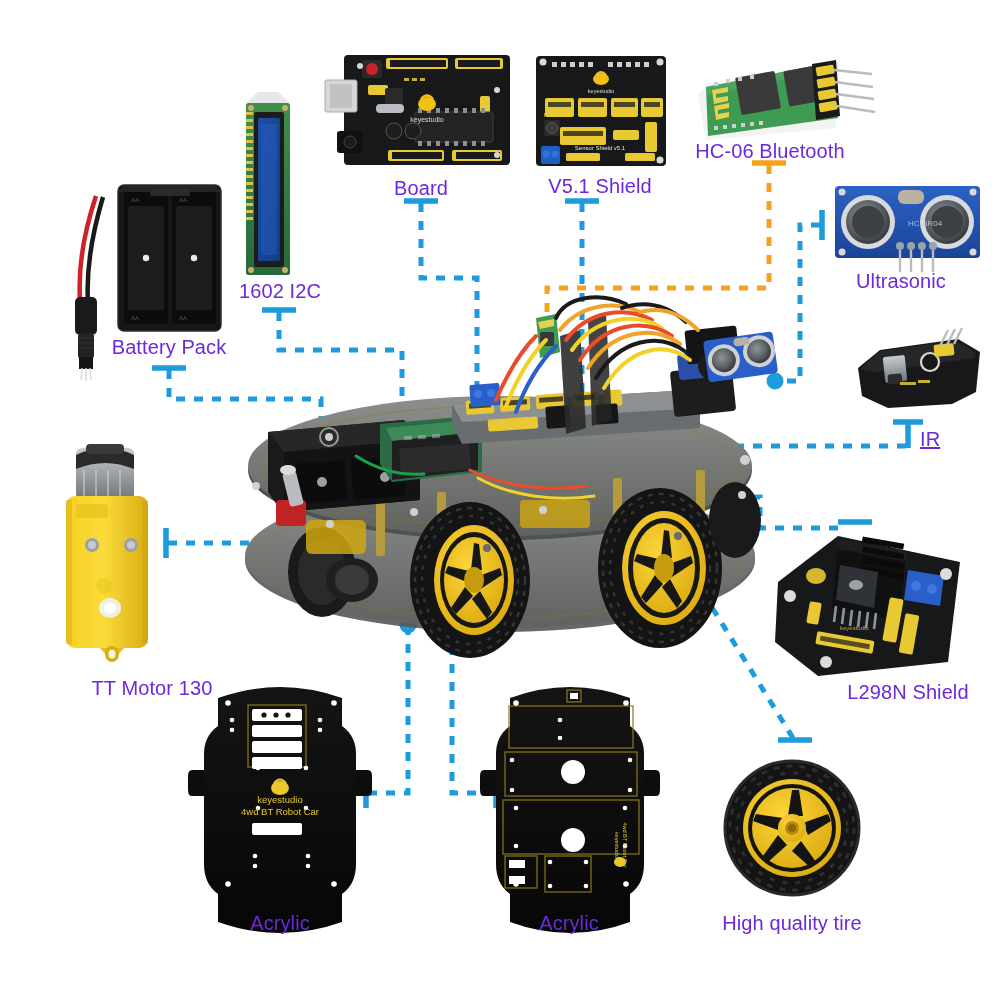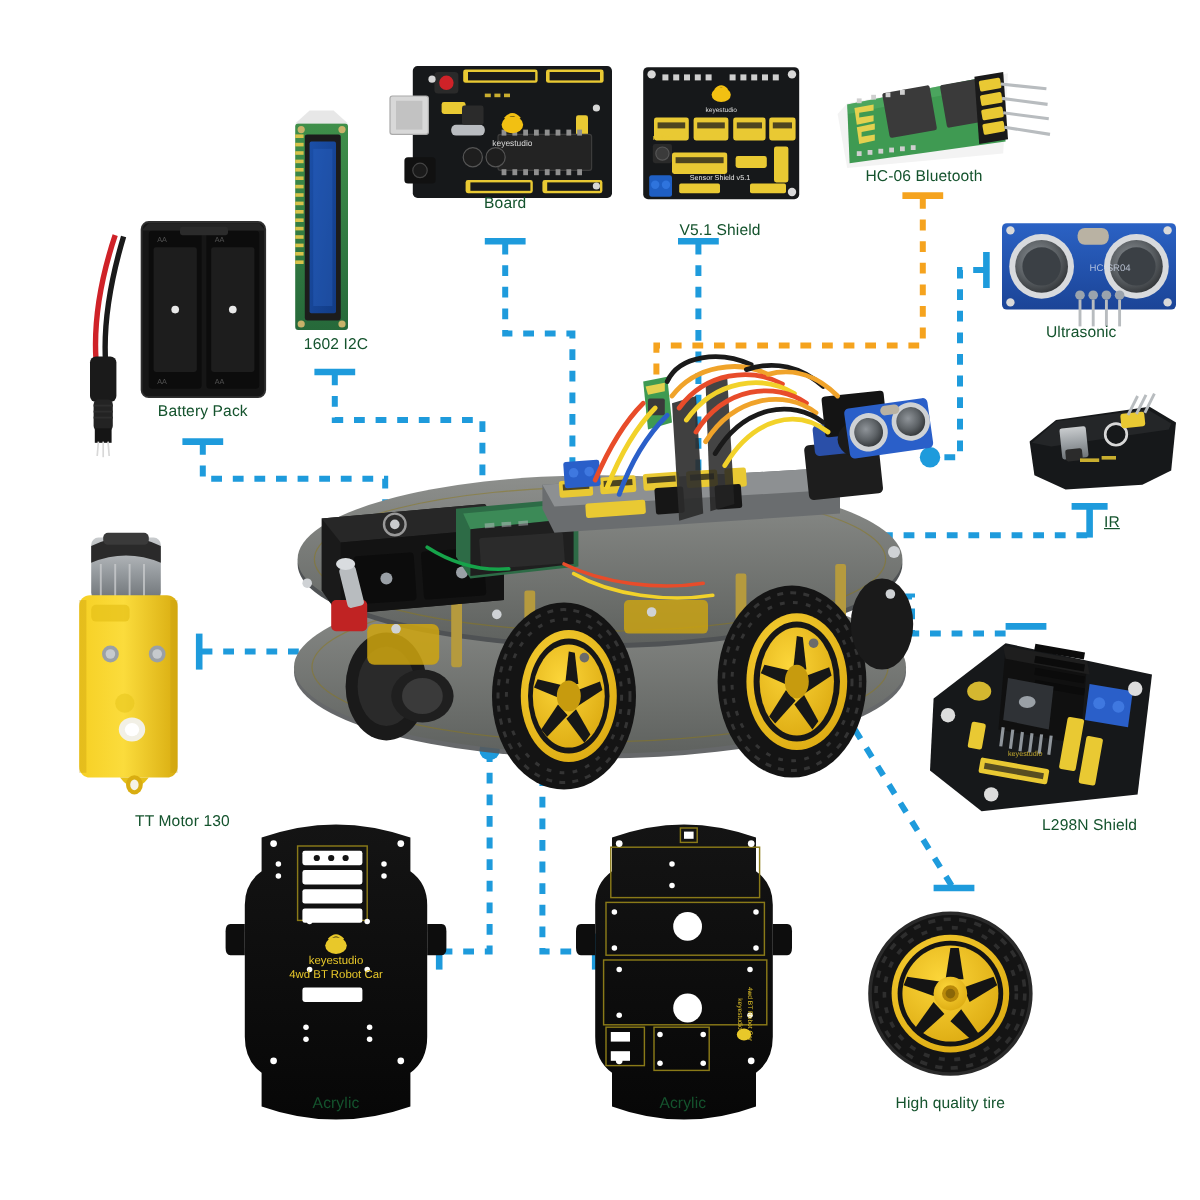--- a/index.html
+++ b/index.html
@@ -1,20 +1,20 @@
 <!DOCTYPE html>
 <html><head>
 <meta charset="utf-8">
 <style>
   html,body{margin:0;padding:0;background:#ffffff;}
   body{width:1000px;height:1000px;overflow:hidden;
        font-family:"Liberation Sans","DejaVu Sans",sans-serif;}
   #stage{position:relative;width:1000px;height:1000px;background:#fff;}
   svg.layer{position:absolute;left:0;top:0;width:1000px;height:1000px;}
-  .lbl{position:absolute;color:#14532d;font-size:13px;line-height:1.1;
+  .lbl{position:absolute;color:#6d28d9;font-size:20px;line-height:1.1;
        white-space:nowrap;letter-spacing:.1px;}
   .lbl.ctr{transform:translateX(-50%);}
 </style>
 </head>
 <body>
 
 <div id="stage">
 
   <svg class="layer" viewBox="0 0 1000 1000">
     <defs>
@@ -744,23 +744,23 @@
         <circle cx="256" cy="486" r="4"></circle>
           <circle cx="742" cy="495" r="4"></circle>
       </g>
     </g>
   </svg>
 
   <div class="lbl ctr" style="left:169px;top:336px;">Battery Pack</div>
 
   <div class="lbl ctr" style="left:280px;top:280px;">1602 I2C</div>
 
-  <div class="lbl ctr" style="left:421px;top:162px;">Board</div>
-
-  <div class="lbl ctr" style="left:600px;top:185px;text-align:right;">V5.1 Shield</div>
+  <div class="lbl ctr" style="left:421px;top:177px;">Board</div>
+
+  <div class="lbl ctr" style="left:600px;top:175px;text-align:right;">V5.1 Shield</div>
 
   <div class="lbl ctr" style="left:770px;top:140px;">HC-06 Bluetooth</div>
 
   <div class="lbl ctr" style="left:901px;top:270px;">Ultrasonic</div>
 
   <div class="lbl" style="left:920px;top:428px;text-decoration:underline;">IR</div>
 
   <div class="lbl ctr" style="left:908px;top:681px;">L298N Shield</div>
 
   <div class="lbl ctr" style="left:112px;top:677px;margin-left:40px;">TT Motor 130</div>

